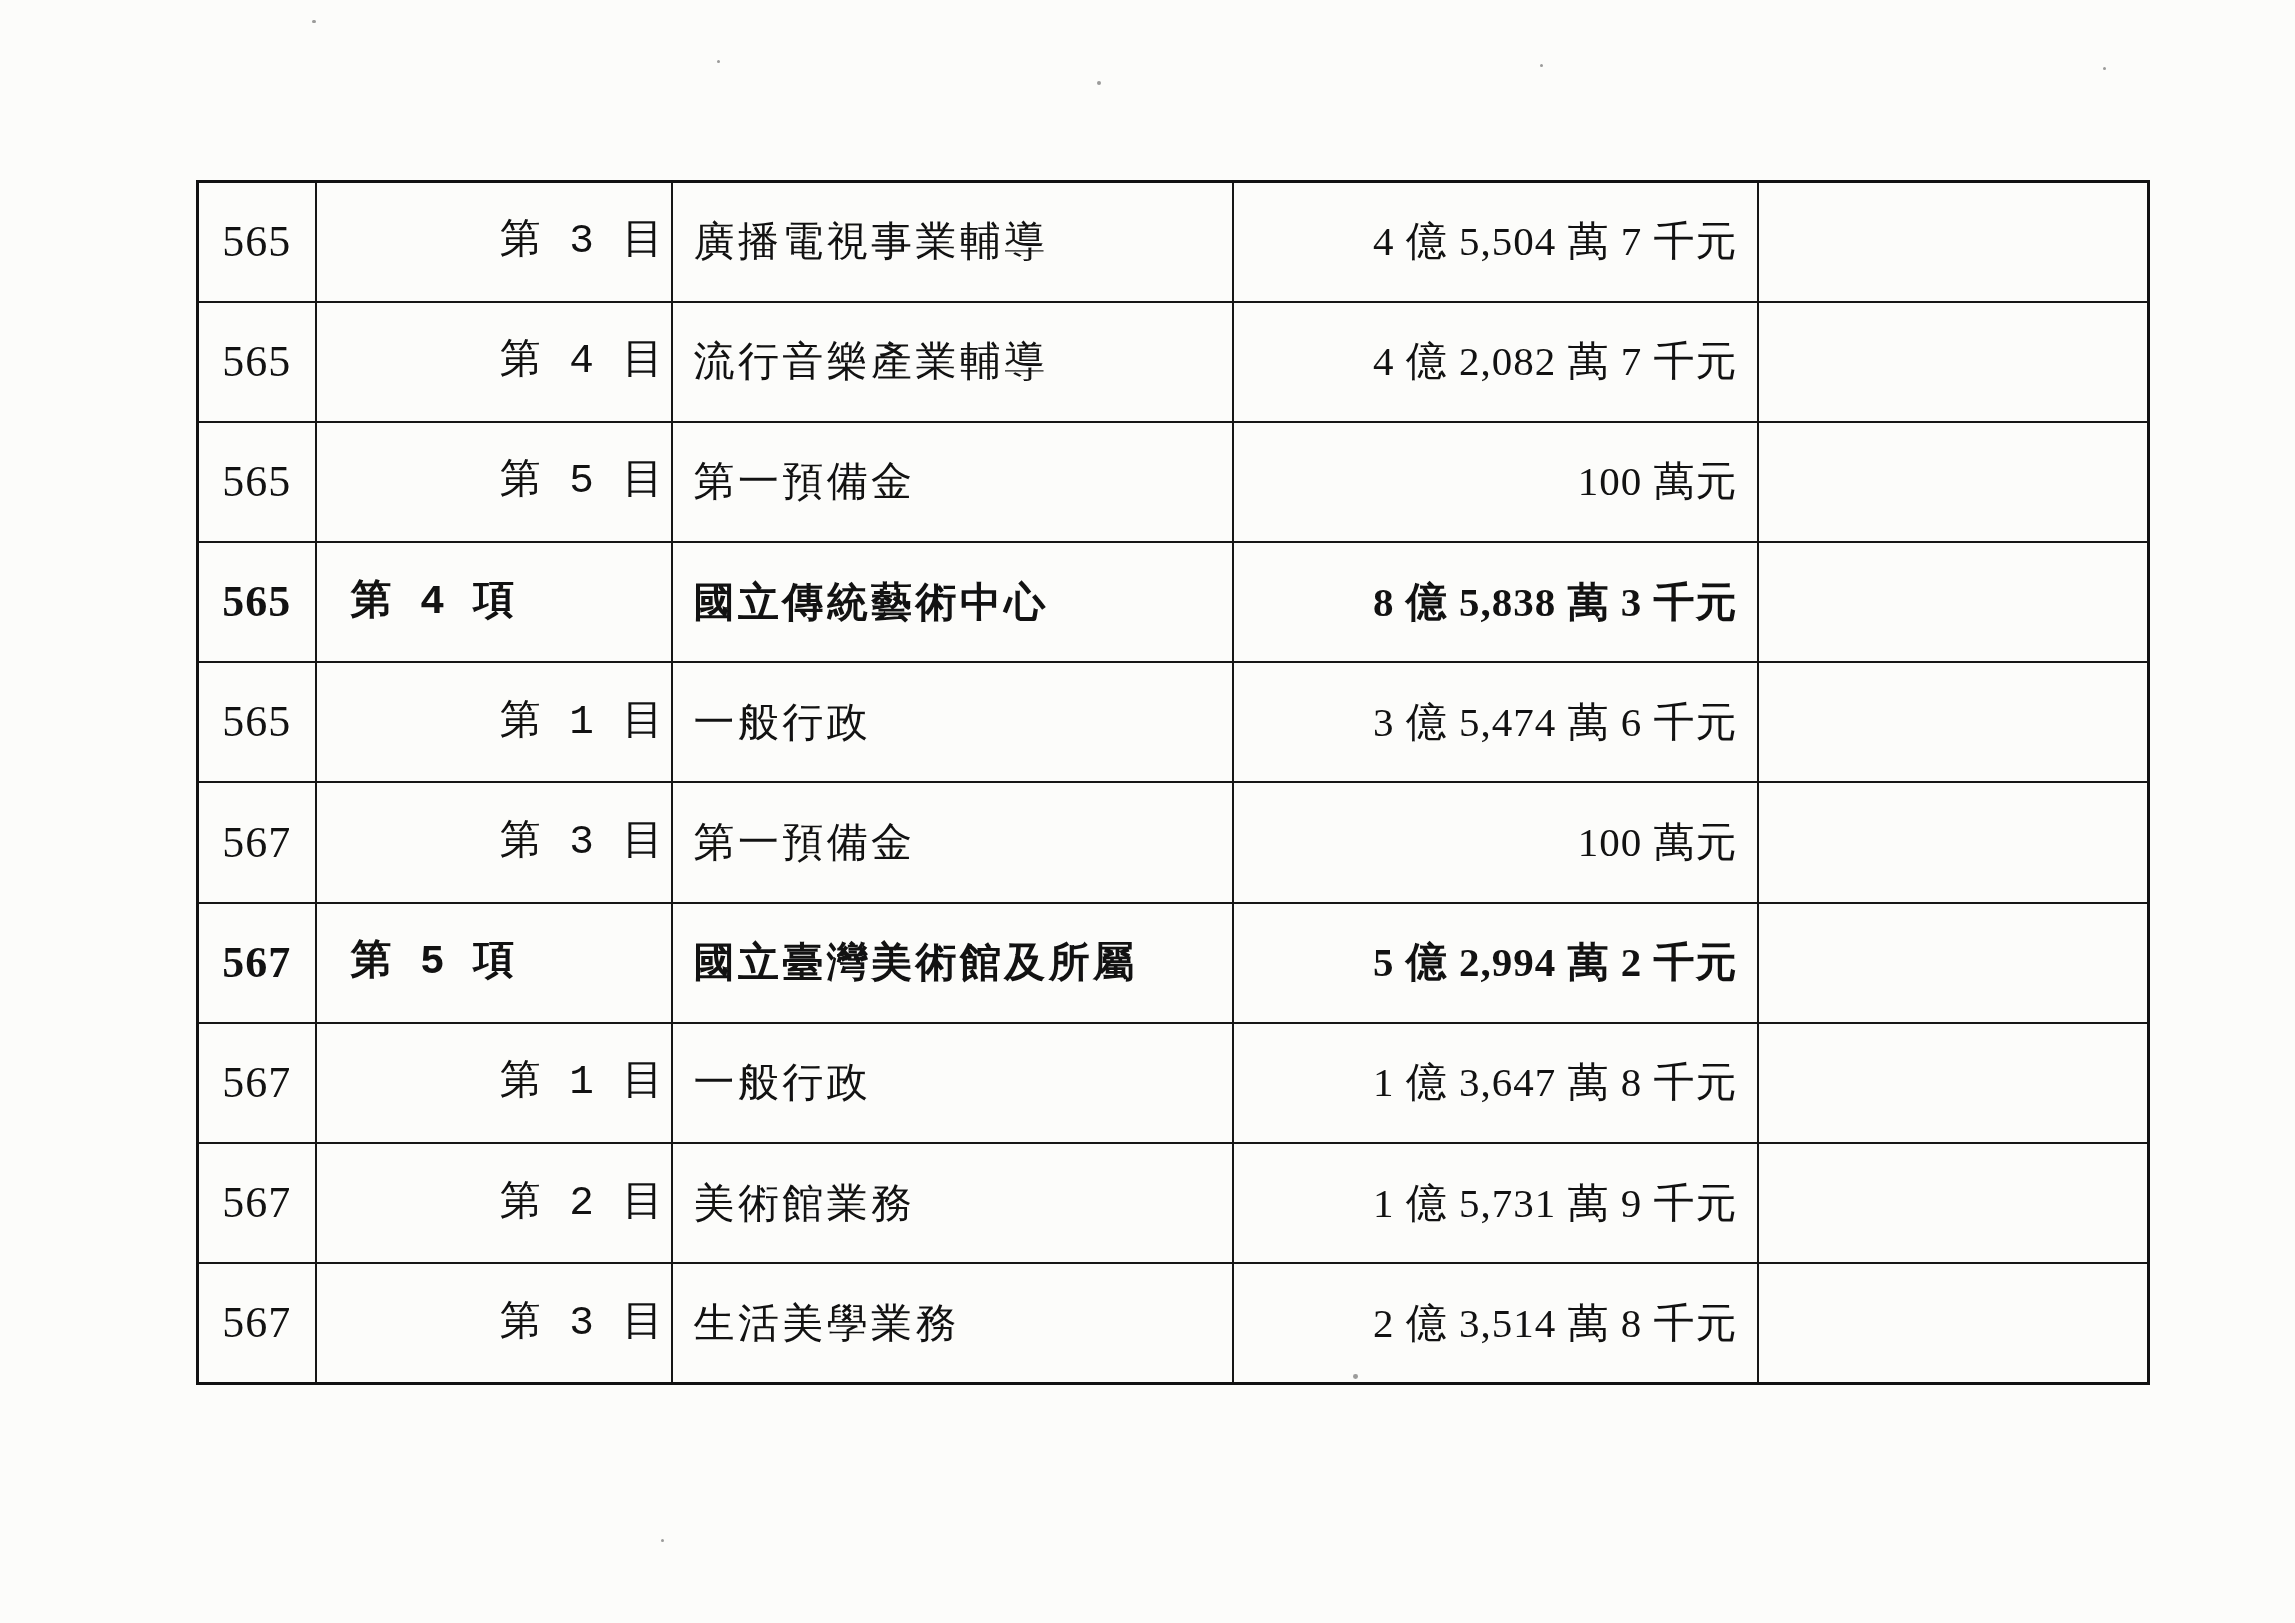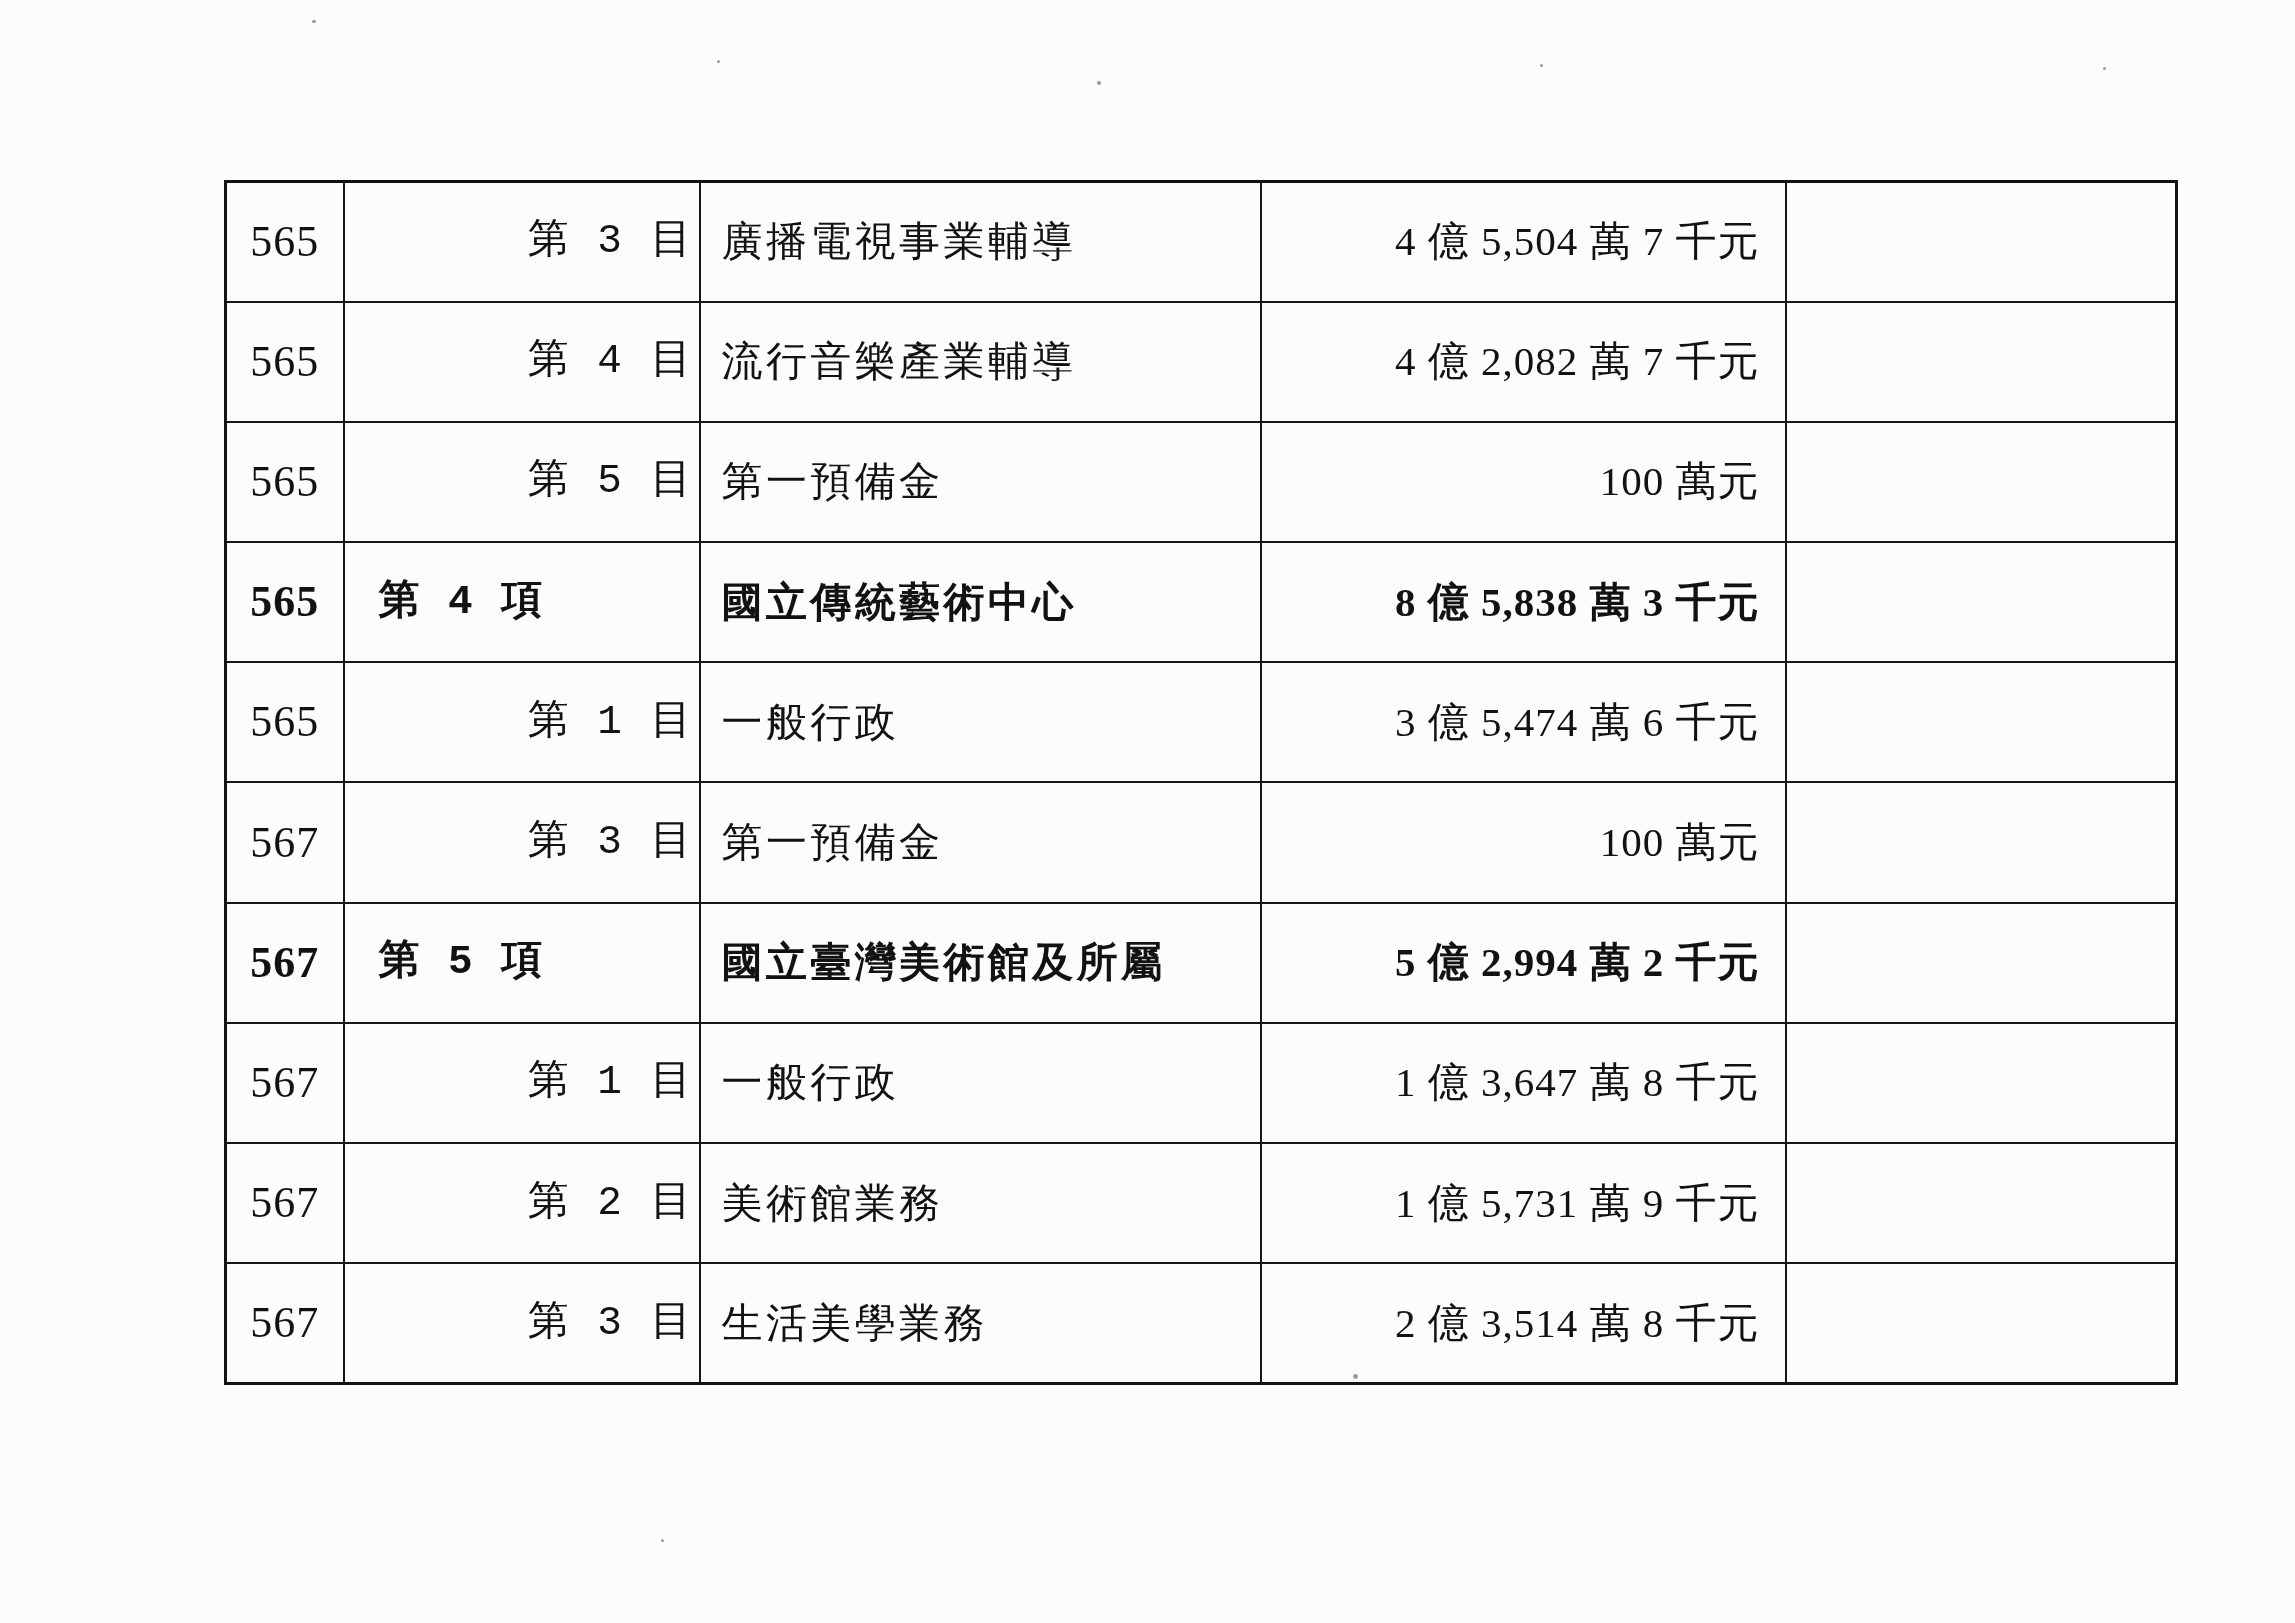--- a/index.html
+++ b/index.html
@@ -17,21 +17,20 @@
   }
   .scan-table {
     position: absolute;
     left: 196px;
     top: 180px;
     width: 1951px;
     height: 1205px;
     border-collapse: collapse;
     table-layout: fixed;
     background: transparent;
-    margin-left: 28px;
   }
   .scan-table td {
     border: 2px solid #161616;
     border-top-width: 2.9px;
     border-bottom-width: 2.9px;
     vertical-align: middle;
     font-size: 41px;
     line-height: 1;
     padding: 0;
     overflow: hidden;
@@ -56,21 +55,21 @@
     text-align: left;
     padding-left: 34px;
   }
   td.c-desc {
     text-align: left;
     padding-left: 21px;
     letter-spacing: 3.4px;
   }
   td.c-amount {
     text-align: right;
-    padding-right: 25px;
+    padding-right: 19px;
     letter-spacing: 1px;
   }
   td.c-notes { }
 
   tr.section-row td {
     font-weight: 700;
   }
 
   .speck {
     position: absolute;

